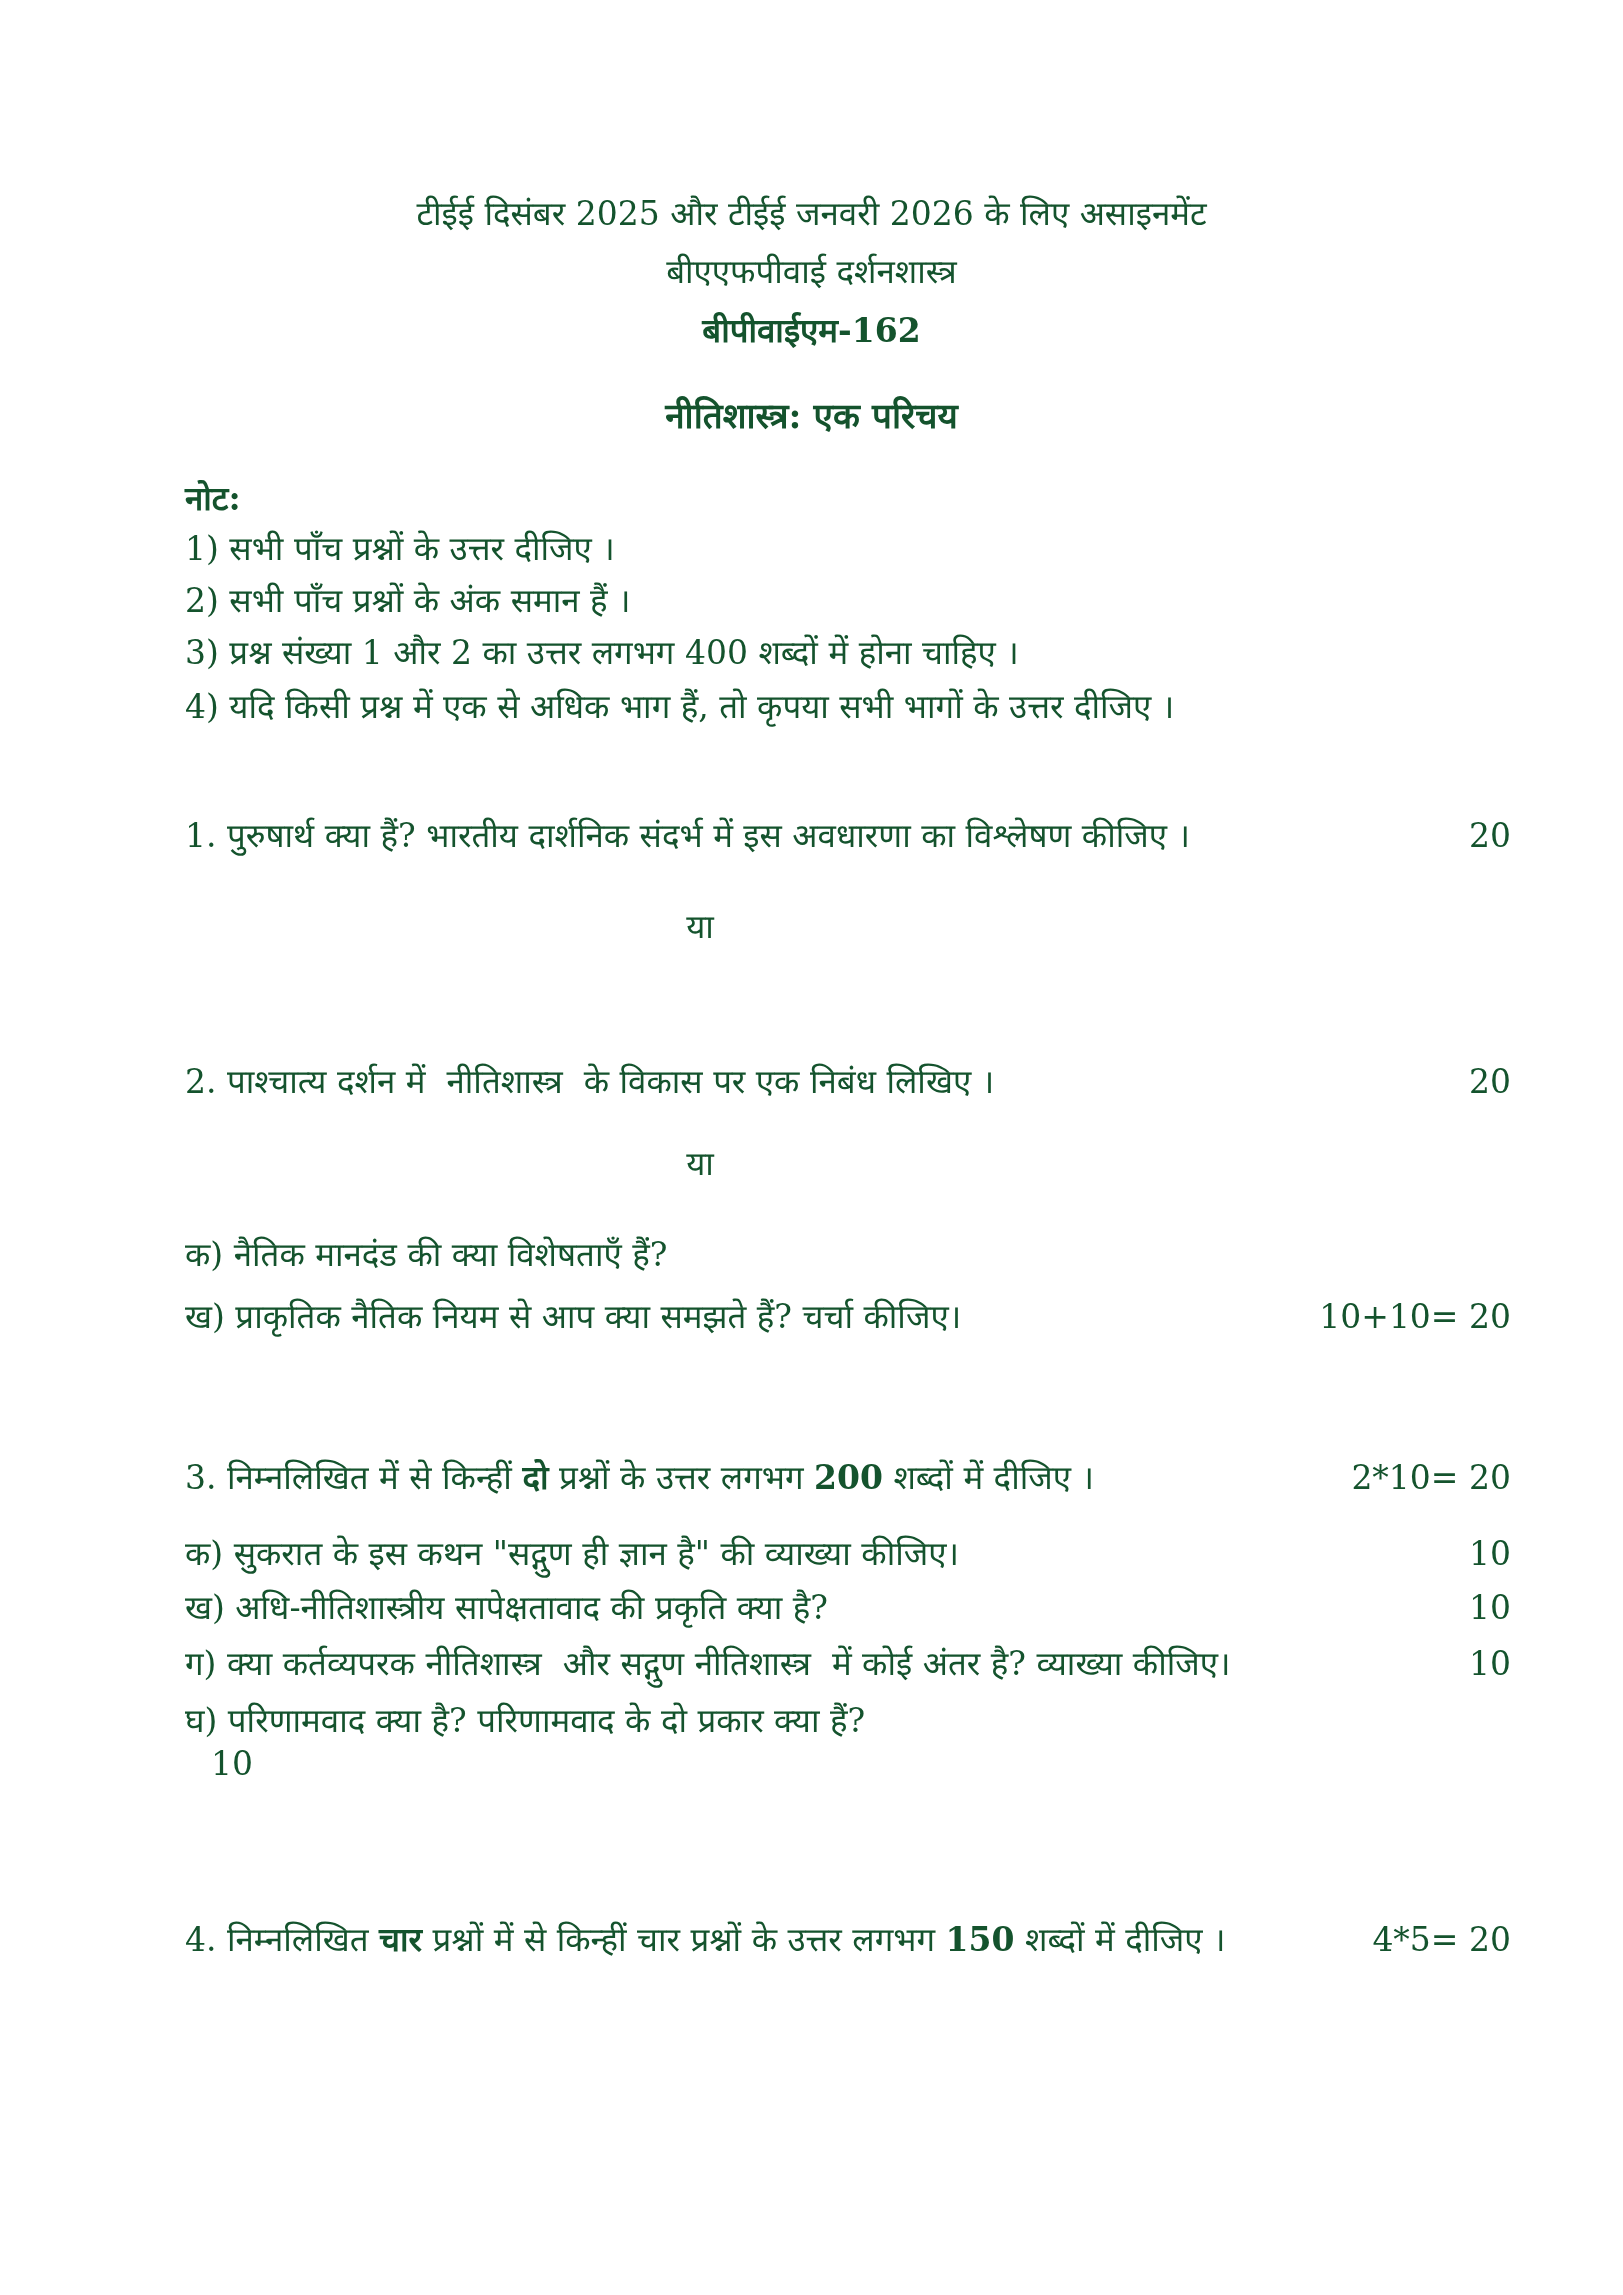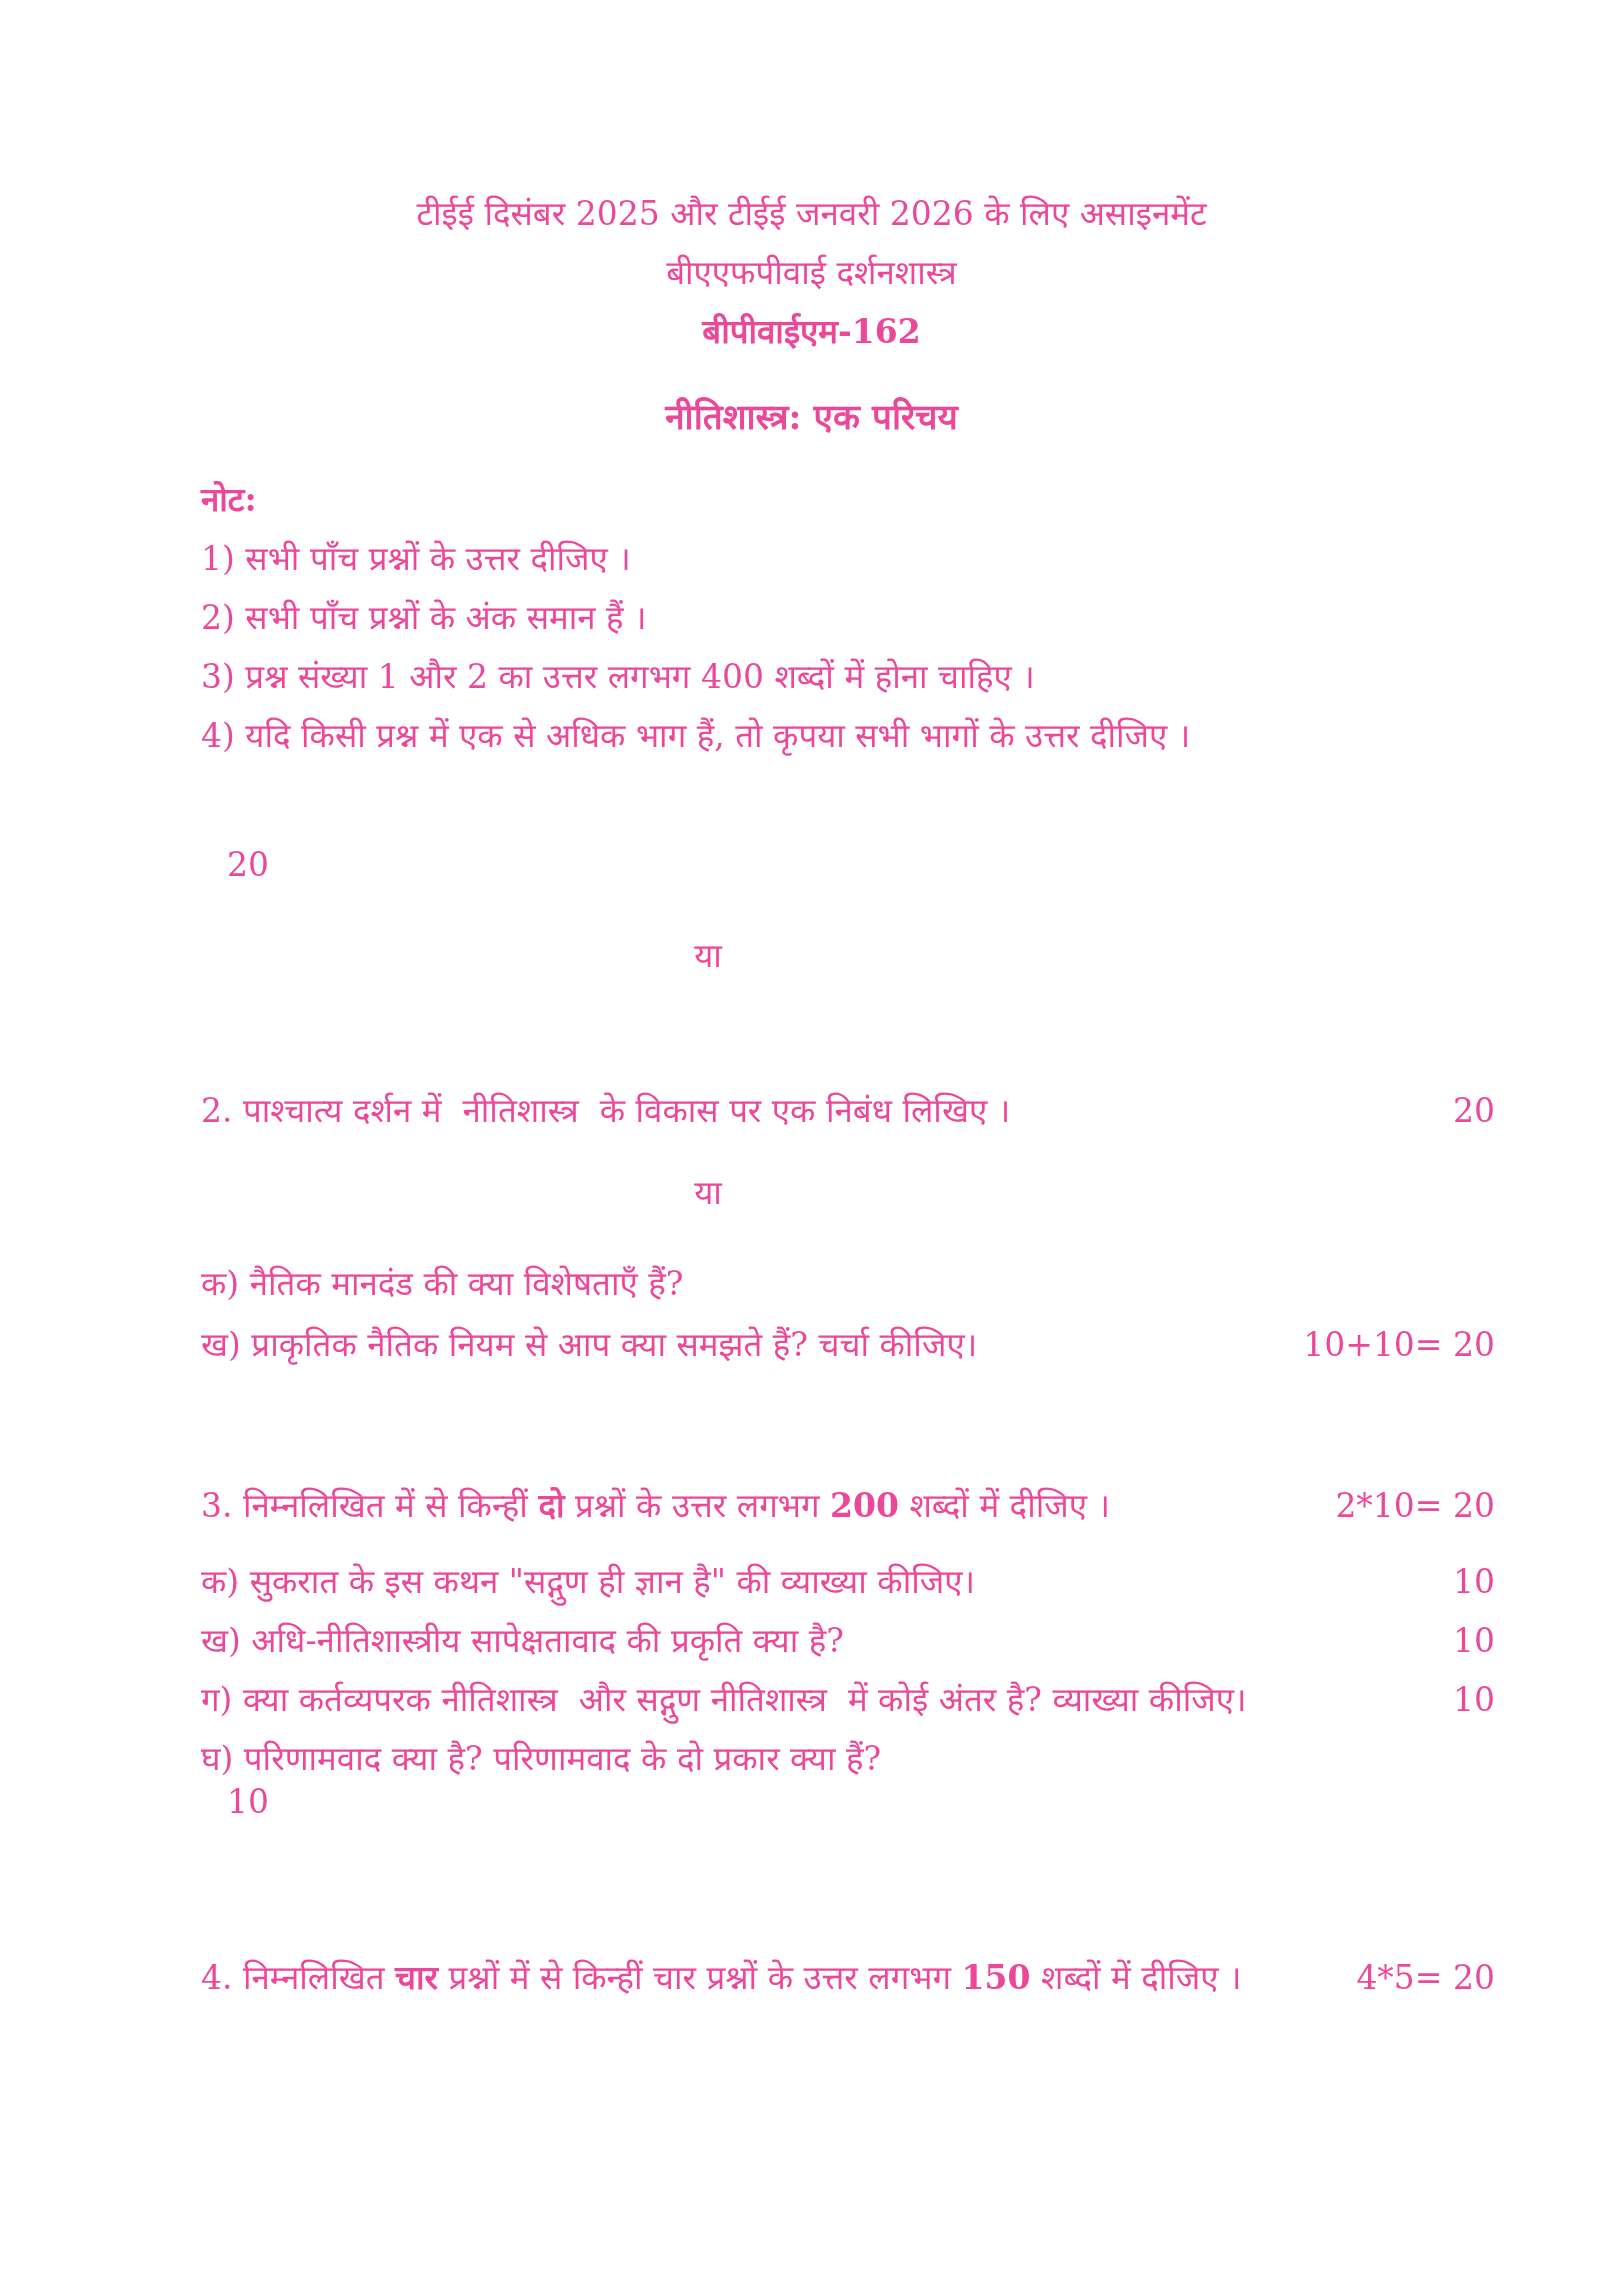--- a/index.html
+++ b/index.html
@@ -15,24 +15,24 @@
     position: relative;
   }
   .page {
     box-sizing: border-box;
     width: 1623px;
     height: 2295px;
     padding: 0 112px 0 185px;
     overflow: hidden;
   }
   p {
-    margin: 16px;
+    margin: 0;
     font-size: 33px;
     line-height: 43px;
-    color: #ec4899;
+    color: #14532d;
   }
   .full-center {
     margin-left: -185px;
     margin-right: -112px;
     text-align: center;
   }
   .or-line {
     text-align: center;
     margin-right: 296px;
   }
@@ -79,20 +79,21 @@
   <p class="full-center bold mt-hdr3">बीपीवाईएम-162</p>
   <p class="full-center bold course-title mt-hdr4">नीतिशास्त्र: एक परिचय</p>
 
   <p class="bold mt-note">नोट:</p>
   <p class="mt-n1">1) सभी पाँच प्रश्नों के उत्तर दीजिए ।</p>
   <p class="mt-n2">2) सभी पाँच प्रश्नों के अंक समान हैं ।</p>
   <p class="mt-n3">3) प्रश्न संख्या 1 और 2 का उत्तर लगभग 400 शब्दों में होना चाहिए ।</p>
   <p class="mt-n4">4) यदि किसी प्रश्न में एक से अधिक भाग हैं, तो कृपया सभी भागों के उत्तर दीजिए ।</p>
 
   <p class="qrow mt-q1">
+    <span class="qtext">1. पुरुषार्थ क्या हैं? भारतीय दार्शनिक संदर्भ में इस अवधारणा का विश्लेषण कीजिए ।</span>
     <span class="marks">20</span>
   </p>
   <p class="or-line mt-or1">या</p>
 
   <p class="qrow mt-q2">
     <span class="qtext">2. पाश्चात्य दर्शन में  नीतिशास्त्र  के विकास पर एक निबंध लिखिए ।</span>
     <span class="marks">20</span>
   </p>
   <p class="or-line mt-or2">या</p>
   <p class="qrow mt-q2a">

